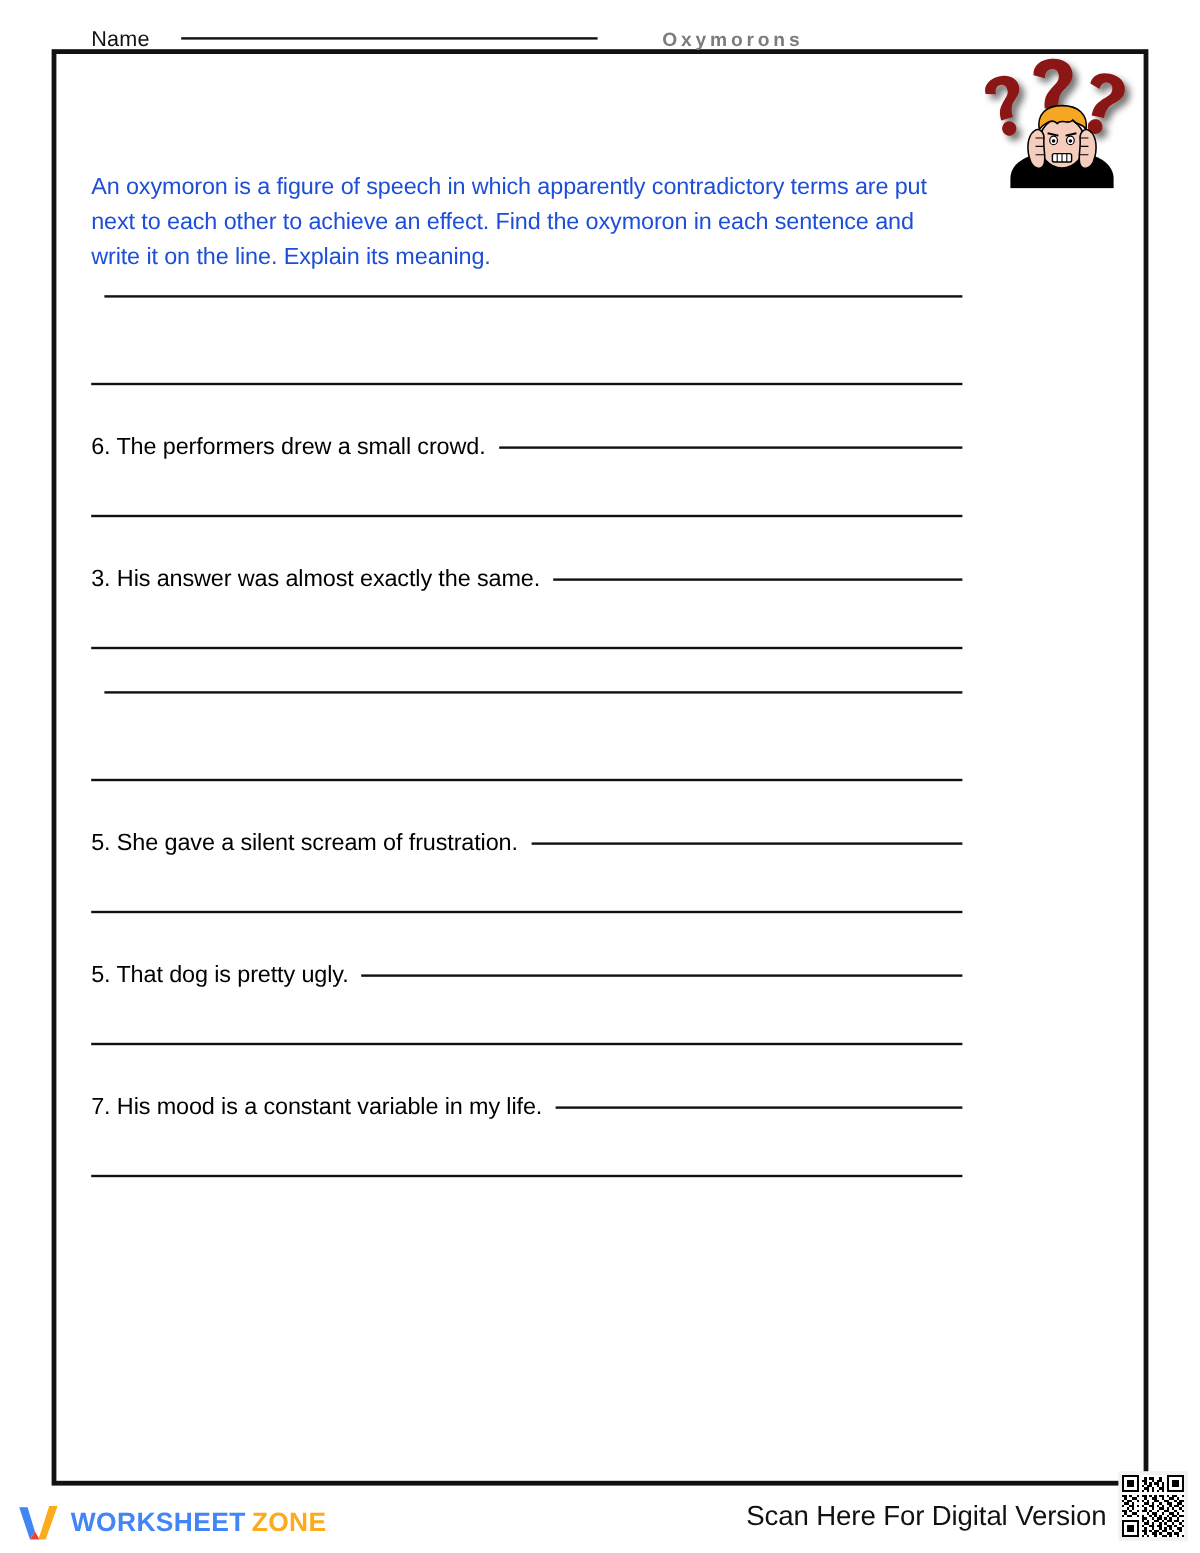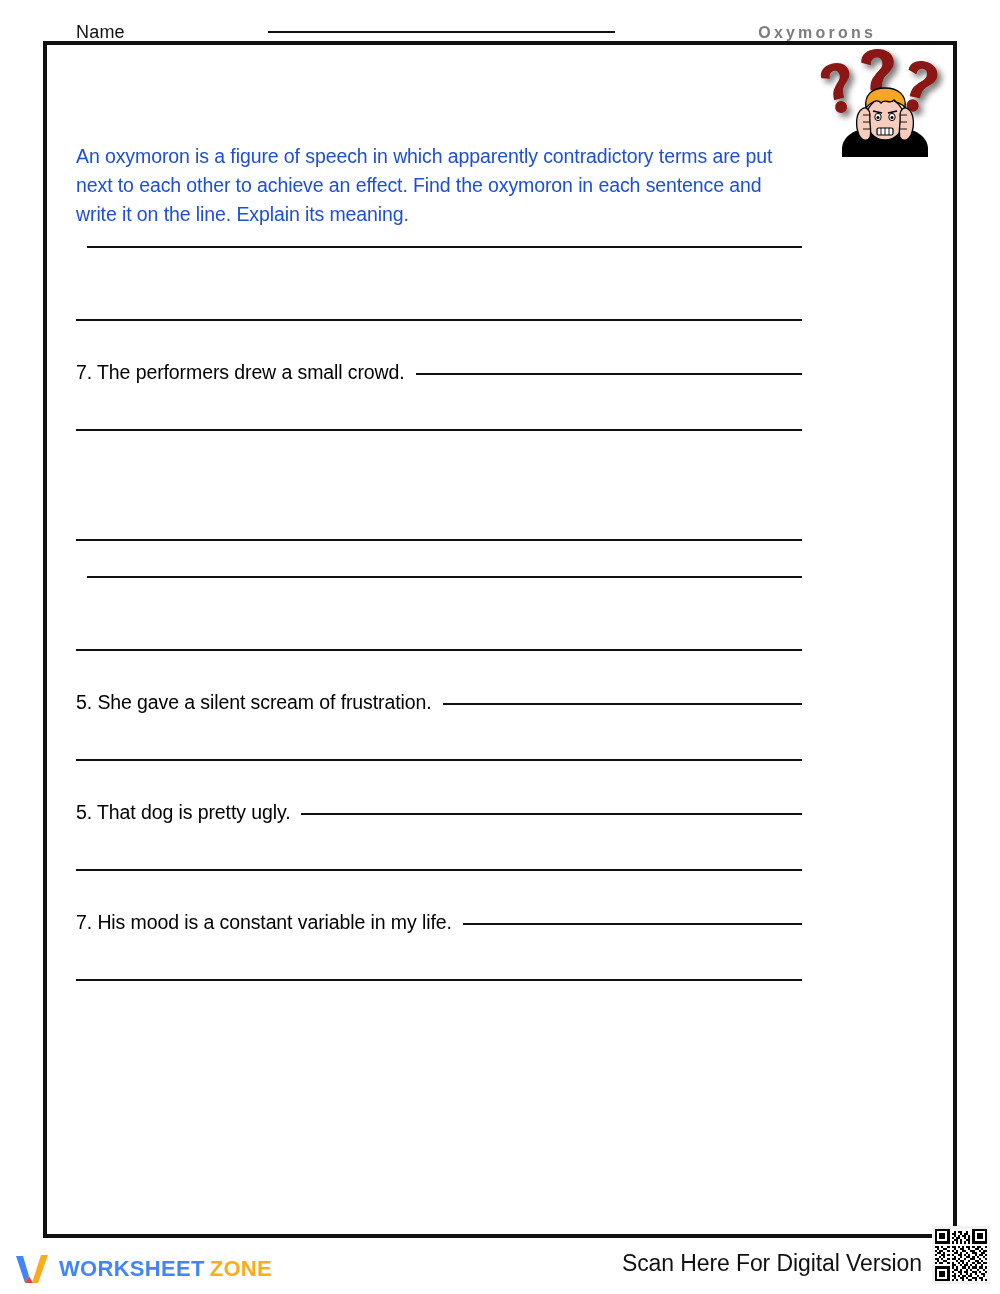--- a/index.html
+++ b/index.html
@@ -33,21 +33,20 @@
     position: absolute;
     left: 76px;          
     top: 22px;           
     width: 800px;
     height: 110px;
   }
   .name-row {
     display: flex;
     align-items: baseline;
     height: 24px;
-    justify-content: space-between;
   }
   .name-label {
     font-size: 18px;
     letter-spacing: 0.2px;
     color: #111;
     white-space: nowrap;
   }
   .name-rule {
     width: 347px;
     height: 0;
@@ -56,20 +55,21 @@
     margin-right: 26px;
     position: relative;
     top: -5px;
   }
   .subject-label {
     font-size: 16px;
     font-weight: bold;
     color: #7c7c7c;
     letter-spacing: 3.2px;
     white-space: nowrap;
+    margin-left: 28px;
   }
 
   #worksheet-title {
     position: absolute;
     left: 0;
     top: 42px;
     font-size: 40px;
     font-weight: bold;
     letter-spacing: -0.6px;
     line-height: 1;
@@ -276,27 +276,31 @@
 
   <div class="question-block">
     <div class="q-line">
       <span class="q-inline-blank"></span>
     </div>
     <div class="q-full-blank"></div>
   </div>
 
   <div class="question-block">
     <div class="q-line">
-      <span class="q-text">7. The performers drew a small crowd.</span>
-      <span class="q-inline-blank"></span>
-    </div>
-    <div class="q-full-blank"></div>
-  </div>
-
-  <div class="question-block">
+      <span class="q-text">6. The performers drew a small crowd.</span>
+      <span class="q-inline-blank"></span>
+    </div>
+    <div class="q-full-blank"></div>
+  </div>
+
+  <div class="question-block">
+    <div class="q-line">
+      <span class="q-text">3. His answer was almost exactly the same.</span>
+      <span class="q-inline-blank"></span>
+    </div>
     <div class="q-full-blank"></div>
   </div>
 
   <div class="question-block">
     <div class="q-line">
       <span class="q-inline-blank"></span>
     </div>
     <div class="q-full-blank"></div>
   </div>
 

